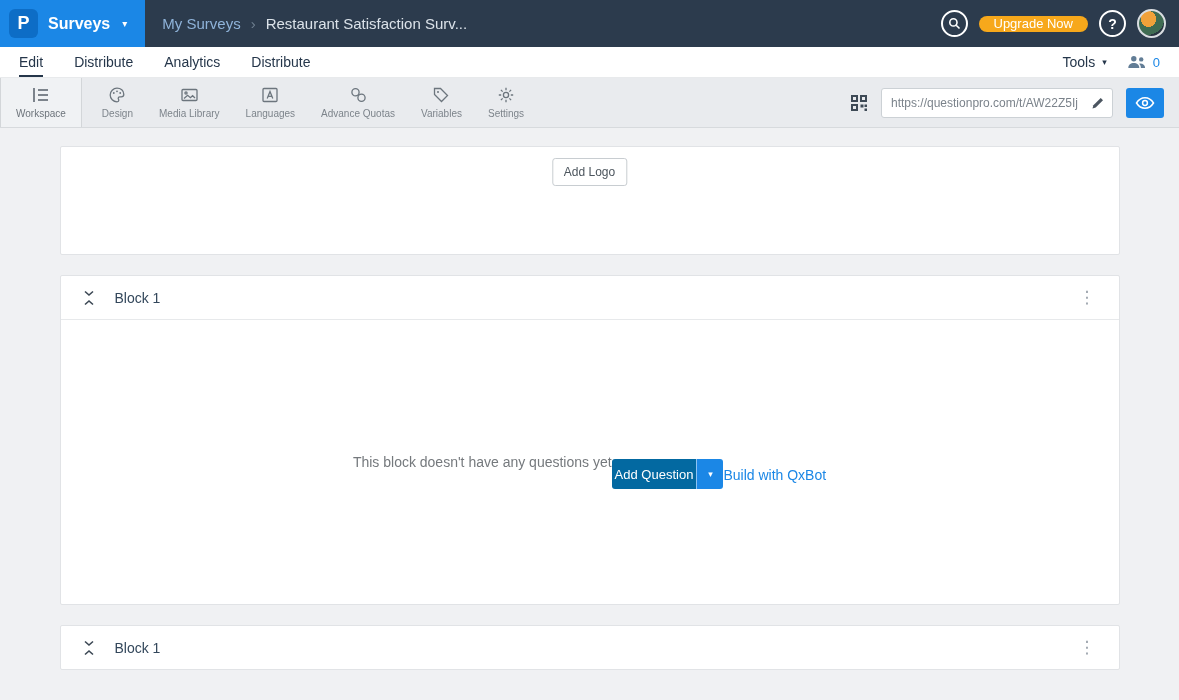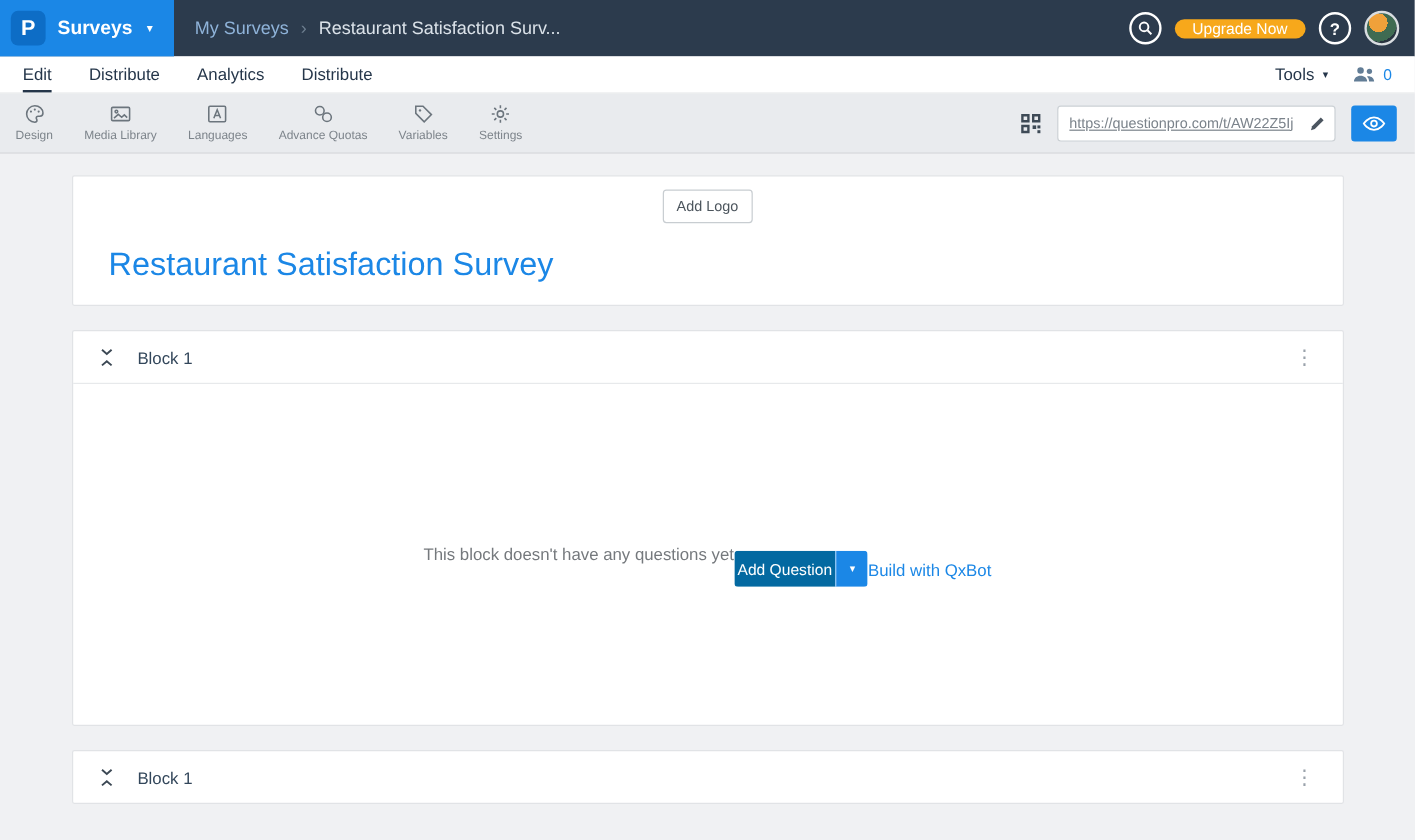--- a/index.html
+++ b/index.html
@@ -40,21 +40,21 @@
   
   .tbar { height:50px; background:#e9ebee; border-bottom:1px solid #d7dadd; display:flex; align-items:stretch; }
   .tool { display:flex; flex-direction:column; align-items:center; justify-content:center; gap:4px; padding:0 13px; cursor:pointer; color:#6c757d; }
   .tool .tlbl { font-size:10px; color:#7d848b; white-space:nowrap; }
   .tool.active { background:#f0f2f4; border-left:1px solid #d3d6d9; border-right:1px solid #d3d6d9; margin-right:7px; padding:0 15px; color:#4b555f; }
   .tool.active .tlbl { color:#6d747b; }
   .ticon { height:18px; display:flex; align-items:center; }
   .tbar-right { margin-left:auto; display:flex; align-items:center; gap:13px; padding-right:15px; }
   .qr-btn { background:none; border:none; color:#3e4a56; cursor:pointer; display:flex; padding:0; }
   .url-box { display:flex; align-items:center; width:232px; height:30px; background:#fff; border:1px solid #ccd1d5; border-radius:3px; padding:0 7px 0 9px; }
-  .url-box input { flex:1; border:none; outline:none; font-size:12px; color:#7b838b; background:transparent; min-width:0; font-family:inherit;text-decoration:underline; }
+  .url-box input { flex:1; border:none; outline:none; font-size:12px; color:#7b838b; background:transparent; min-width:0; font-family:inherit; }
   .edit-url { background:none; border:none; color:#4b5560; cursor:pointer; display:flex; padding:0 0 0 6px; }
   .preview { width:38px; height:30px; background:#1b87e6; border:none; border-radius:3px; color:#fff;
              display:flex; align-items:center; justify-content:center; cursor:pointer; }
 
   
   .content { padding-top:18px; }
   .card { width:1060px; margin:0 auto; background:#fff; border:1px solid #e1e3e6; border-radius:2px; }
   .survey-card { position:relative; height:109px; }
   .add-logo { position:absolute; top:11px; left:50%; transform:translateX(-50%); background:#fff; border:1px solid #c8cdd1;
               border-radius:3px; color:#4c555d; font-size:12px; padding:6px 11px; cursor:pointer; }
@@ -116,20 +116,31 @@
           <circle cx="14.2" cy="4.4" r="2.2"></circle>
           <path d="M13.2 8.6c2.8 0 4.9 1.8 4.9 4.4h-4.2c0-1.8-.7-3.3-1.9-4.2z"></path>
         </svg>
       </span>
       <span class="cnt">0</span>
     </div>
   </div>
 </div>
 
 <div class="tbar">
+  <div class="tool active">
+    <span class="ticon">
+      <svg width="20" height="18" viewBox="0 0 20 18" fill="none" stroke="currentColor" stroke-width="1.4">
+        <line x1="3" y1="2" x2="3" y2="16"></line>
+          <line x1="7" y1="4" x2="17" y2="4"></line>
+          <line x1="7" y1="9" x2="17" y2="9"></line>
+          <line x1="7" y1="14" x2="17" y2="14"></line>
+      </svg>
+    </span>
+    <span class="tlbl">Workspace</span>
+  </div>
   <div class="tool">
     <span class="ticon">
       <svg width="18" height="18" viewBox="0 0 18 18" fill="none" stroke="currentColor" stroke-width="1.3">
         <path d="M9 2.2a6.8 6.8 0 1 0 0 13.6c1.2 0 1.8-.7 1.8-1.5 0-.8-.6-1.2-.6-2 0-.9.7-1.5 1.6-1.5h1.4c1.5 0 2.6-1.1 2.6-2.6C15.8 4.6 12.7 2.2 9 2.2z"></path>
         <circle cx="5.8" cy="7" r="0.9" fill="currentColor" stroke="none"></circle>
           <circle cx="9" cy="5.3" r="0.9" fill="currentColor" stroke="none"></circle>
           <circle cx="12.2" cy="7" r="0.9" fill="currentColor" stroke="none"></circle>
       </svg>
     </span>
     <span class="tlbl">Design</span>
@@ -207,21 +218,20 @@
           <circle cx="10" cy="7" r="2.4"></circle>
       </svg>
     </button>
   </div>
 </div>
 
 <div class="content">
 
   <div class="card survey-card">
     <button class="add-logo">Add Logo</button>
-    <div class="survey-title">Restaurant Satisfaction Survey</div>
   </div>
 
   <div class="card block-card">
     <div class="bheader">
       <button class="collapse-btn">
         <svg width="14" height="16" viewBox="0 0 14 16" fill="none" stroke="currentColor" stroke-width="1.6">
           <path d="M3 1.5L7 5l4-3.5"></path>
             <path d="M3 14.5L7 11l4 3.5"></path>
         </svg>
       </button>

